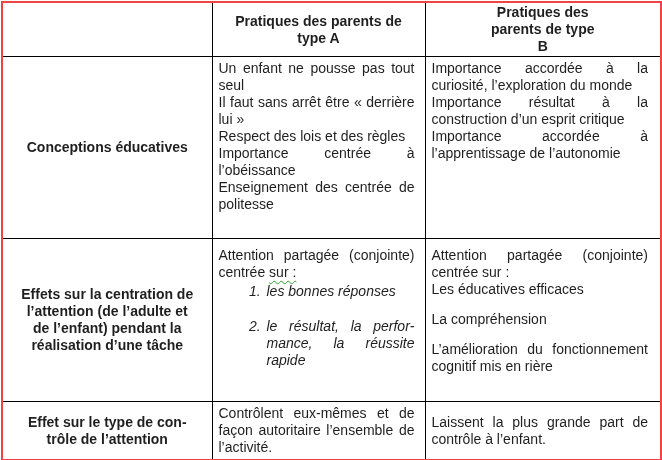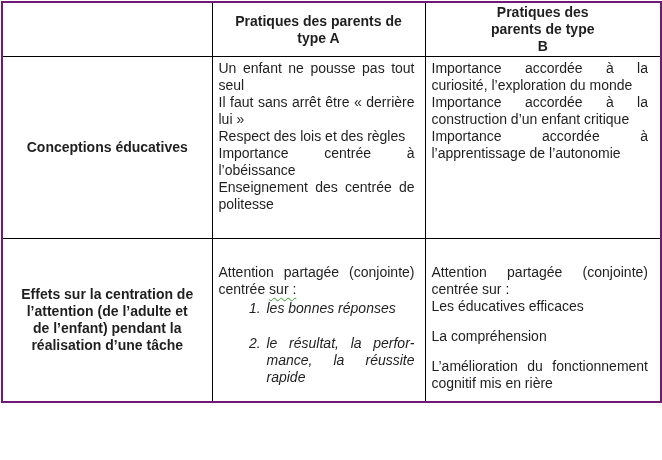--- a/index.html
+++ b/index.html
@@ -14,21 +14,21 @@
     font-family: "Liberation Sans", "DejaVu Sans", sans-serif;
     color: #1f1f1f;
     font-size: 14px;
     line-height: 17px;
   }
   table.doc-table {
     border-collapse: collapse;
     table-layout: fixed;
     width: 659px;
     margin: 1px 0 0 1px;
-    border: 2px solid #701a75;
+    border: 2px solid #ef4444;
   }
   td {
     border: 1px solid #000000;
     vertical-align: top;
     padding: 3px 6px;
     overflow: hidden;
   }
   tr.r-head { height: 53px; }
   tr.r1 { height: 182px; }
   tr.r2 { height: 163px; }
@@ -36,21 +36,21 @@
 
   td.label-cell {
     font-weight: bold;
     text-align: center;
     vertical-align: middle;
     white-space: pre-line;
     padding: 1px 4px;
   }
   td.body-a { padding-right: 10px; }
   td.body-b { padding-right: 12px; margin-top: 36px; }
-  td.pad-top { padding-top: 25px; }
+  td.pad-top { padding-top: 8px; }
   td.v-mid { vertical-align: middle; }
 
   p.para {
     margin: 0;
     text-align: justify;
   }
   p.gap { margin-top: 13px; }
 
   ol.num-list {
     margin: 2px 0 0 0;
@@ -96,21 +96,21 @@
     <td class="label-cell">Conceptions éducatives</td>
     <td class="body-a">
       <p class="para">Un enfant ne pousse pas tout seul</p>
       <p class="para">Il faut sans arrêt être «&nbsp;der­rière lui&nbsp;»</p>
       <p class="para">Respect des lois et des règles</p>
       <p class="para">Importance centrée à l’obéissance</p>
       <p class="para">Enseignement des centrée de politesse</p>
     </td>
     <td class="body-b">
       <p class="para">Importance accordée à la curiosité, l’exploration du monde</p>
-      <p class="para">Importance accordée à la construction d’un enfant cri­tique</p>
+      <p class="para">Importance résultat à la construction d’un esprit cri­tique</p>
       <p class="para">Importance accordée à l’apprentissage de l’autonomie</p>
     </td>
   </tr>
 
   <tr class="r2">
     <td class="label-cell">Effets sur la centration de
 l’attention (de l’adulte et
 de l’enfant) pendant la
 réalisation d’une tâche</td>
     <td class="body-a pad-top">
@@ -121,14 +121,24 @@
       </ol>
     </td>
     <td class="body-b pad-top">
       <p class="para">Attention partagée (conjointe) centrée sur&nbsp;:</p>
       <p class="para">Les éducatives efficaces</p>
       <p class="para gap">La compréhension</p>
       <p class="para gap">L’amélioration du fonction­nement cognitif mis en rière</p>
     </td>
   </tr>
 
+  <tr class="r3">
+    <td class="label-cell">Effet sur le type de con-
+trôle de l’attention</td>
+    <td class="body-a">
+      <p class="para">Contrôlent eux-mêmes et de façon autoritaire l’ensemble de l’activité.</p>
+    </td>
+    <td class="body-b v-mid">
+      <p class="para">Laissent la plus grande part de contrôle à l’enfant.</p>
+    </td>
+  </tr>
 </tbody>
   </table>
 
 </body></html>

